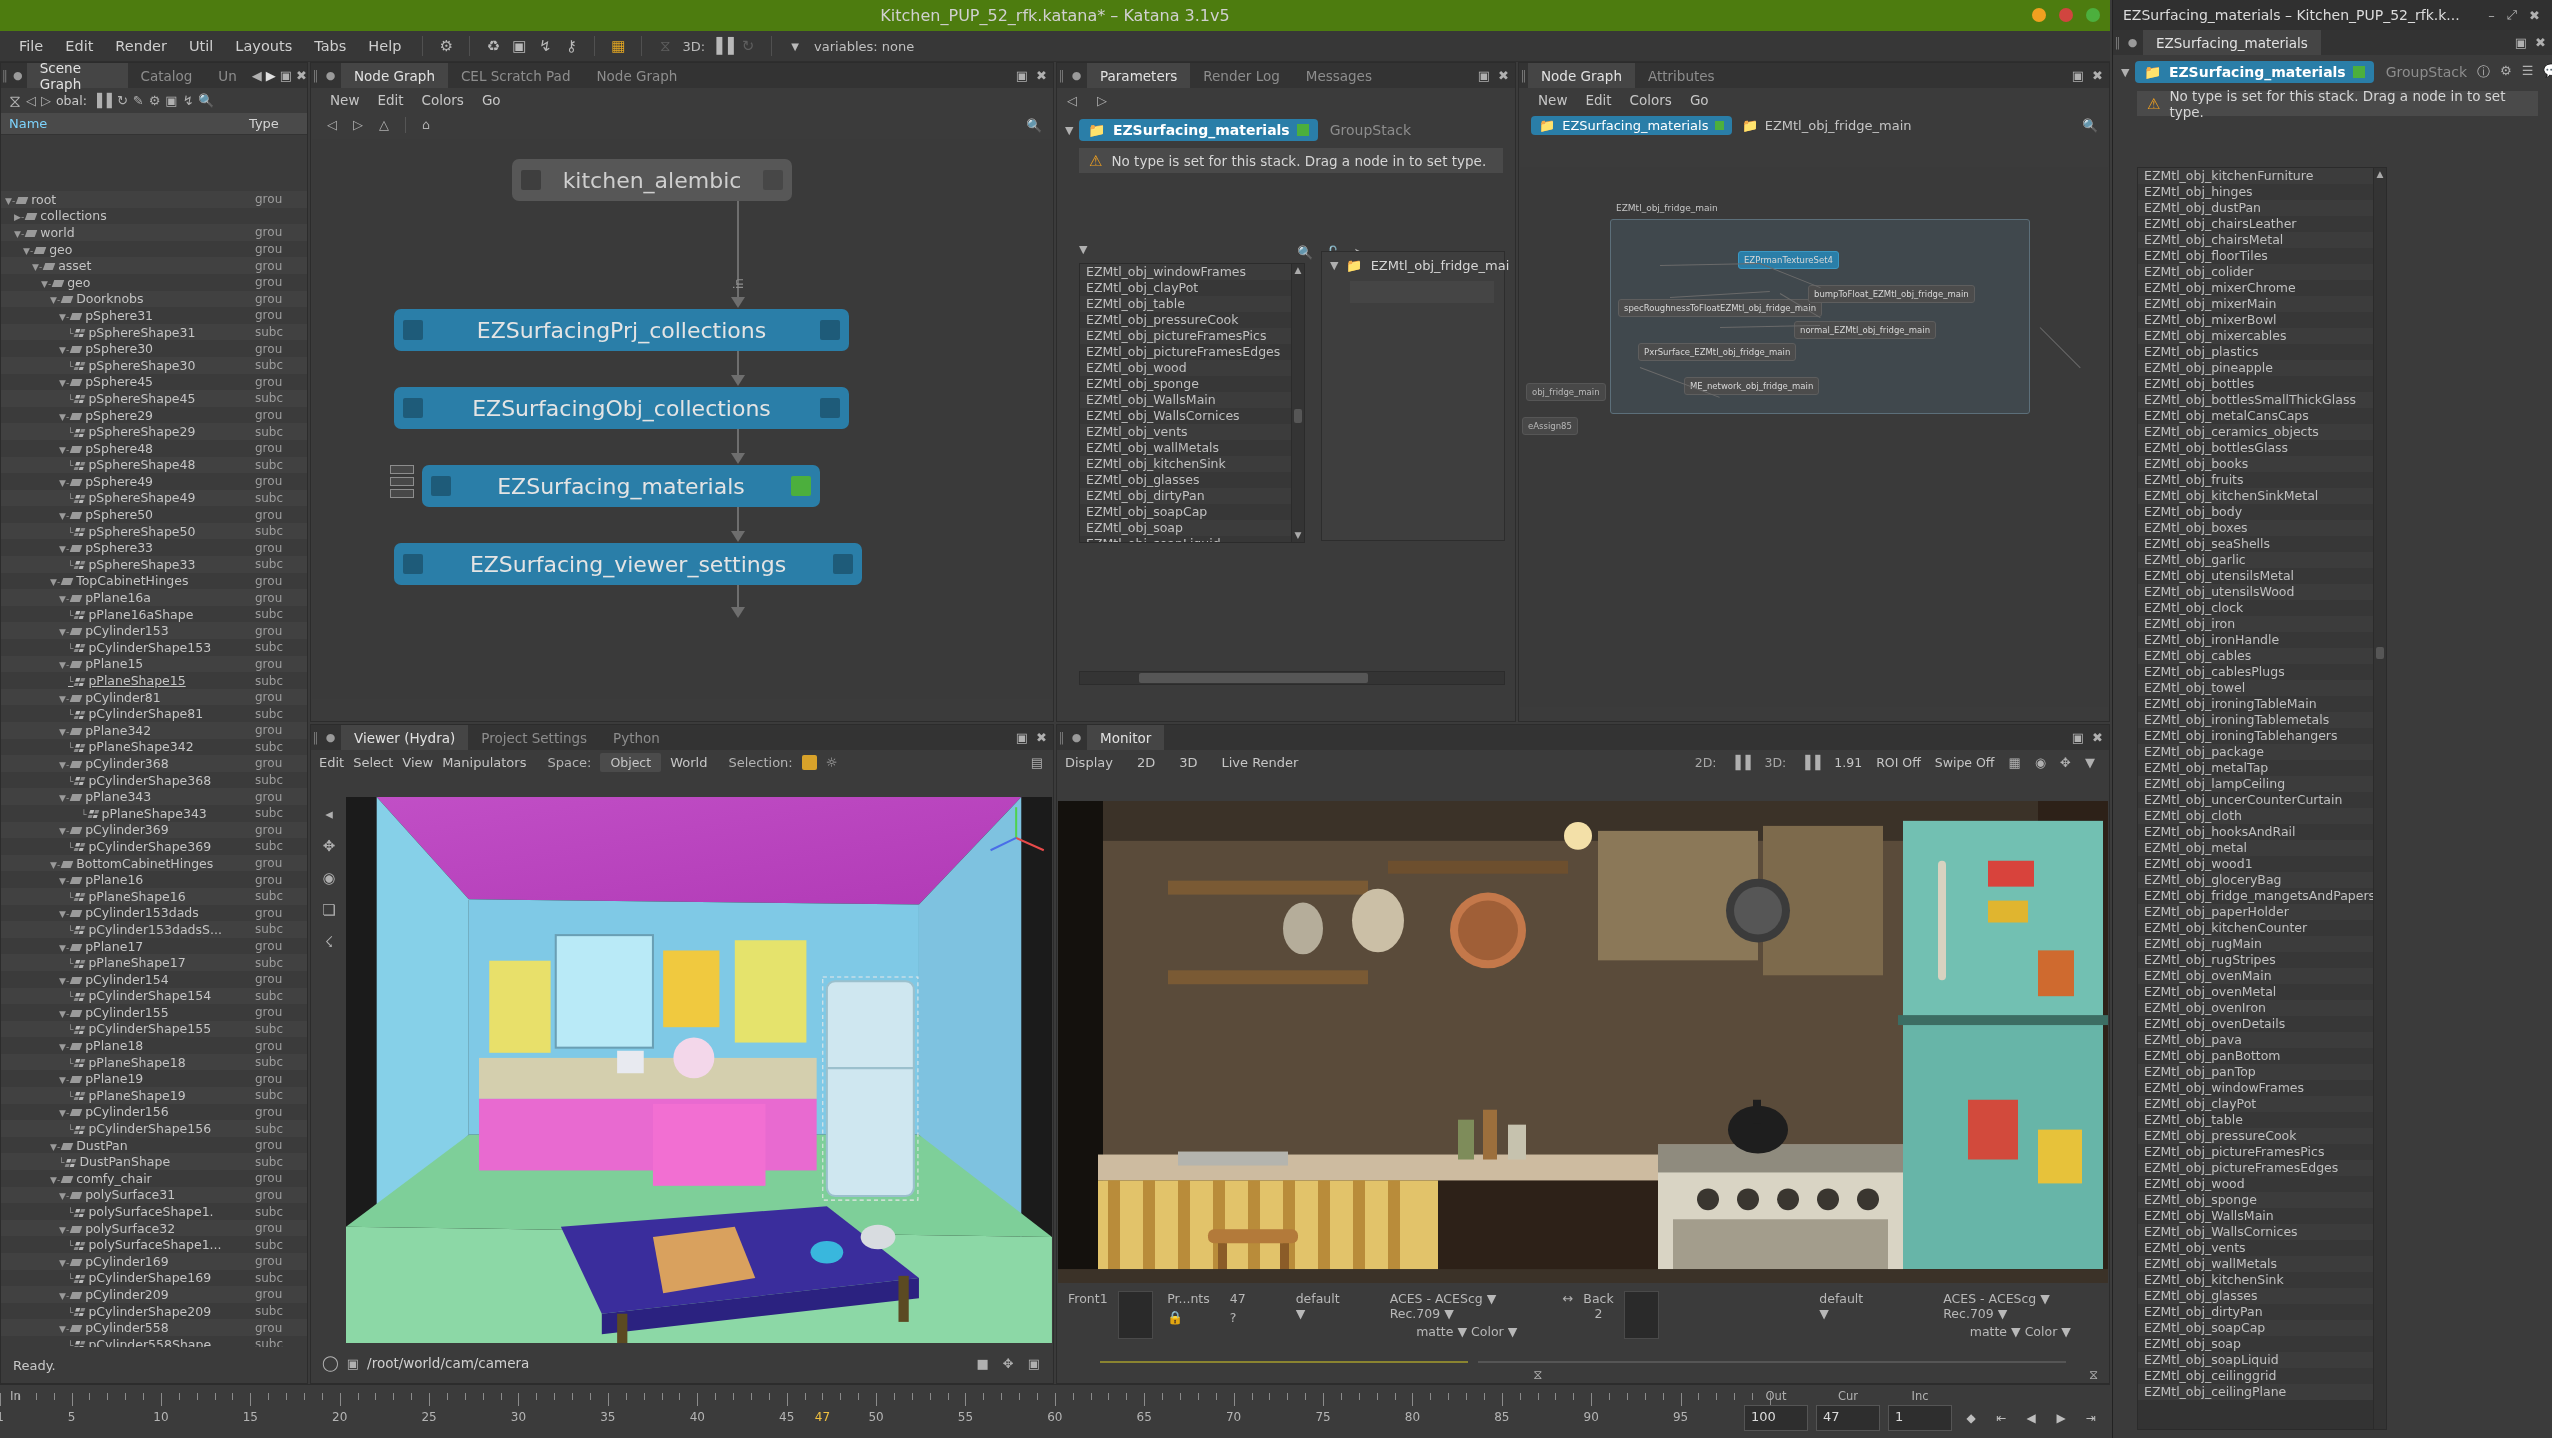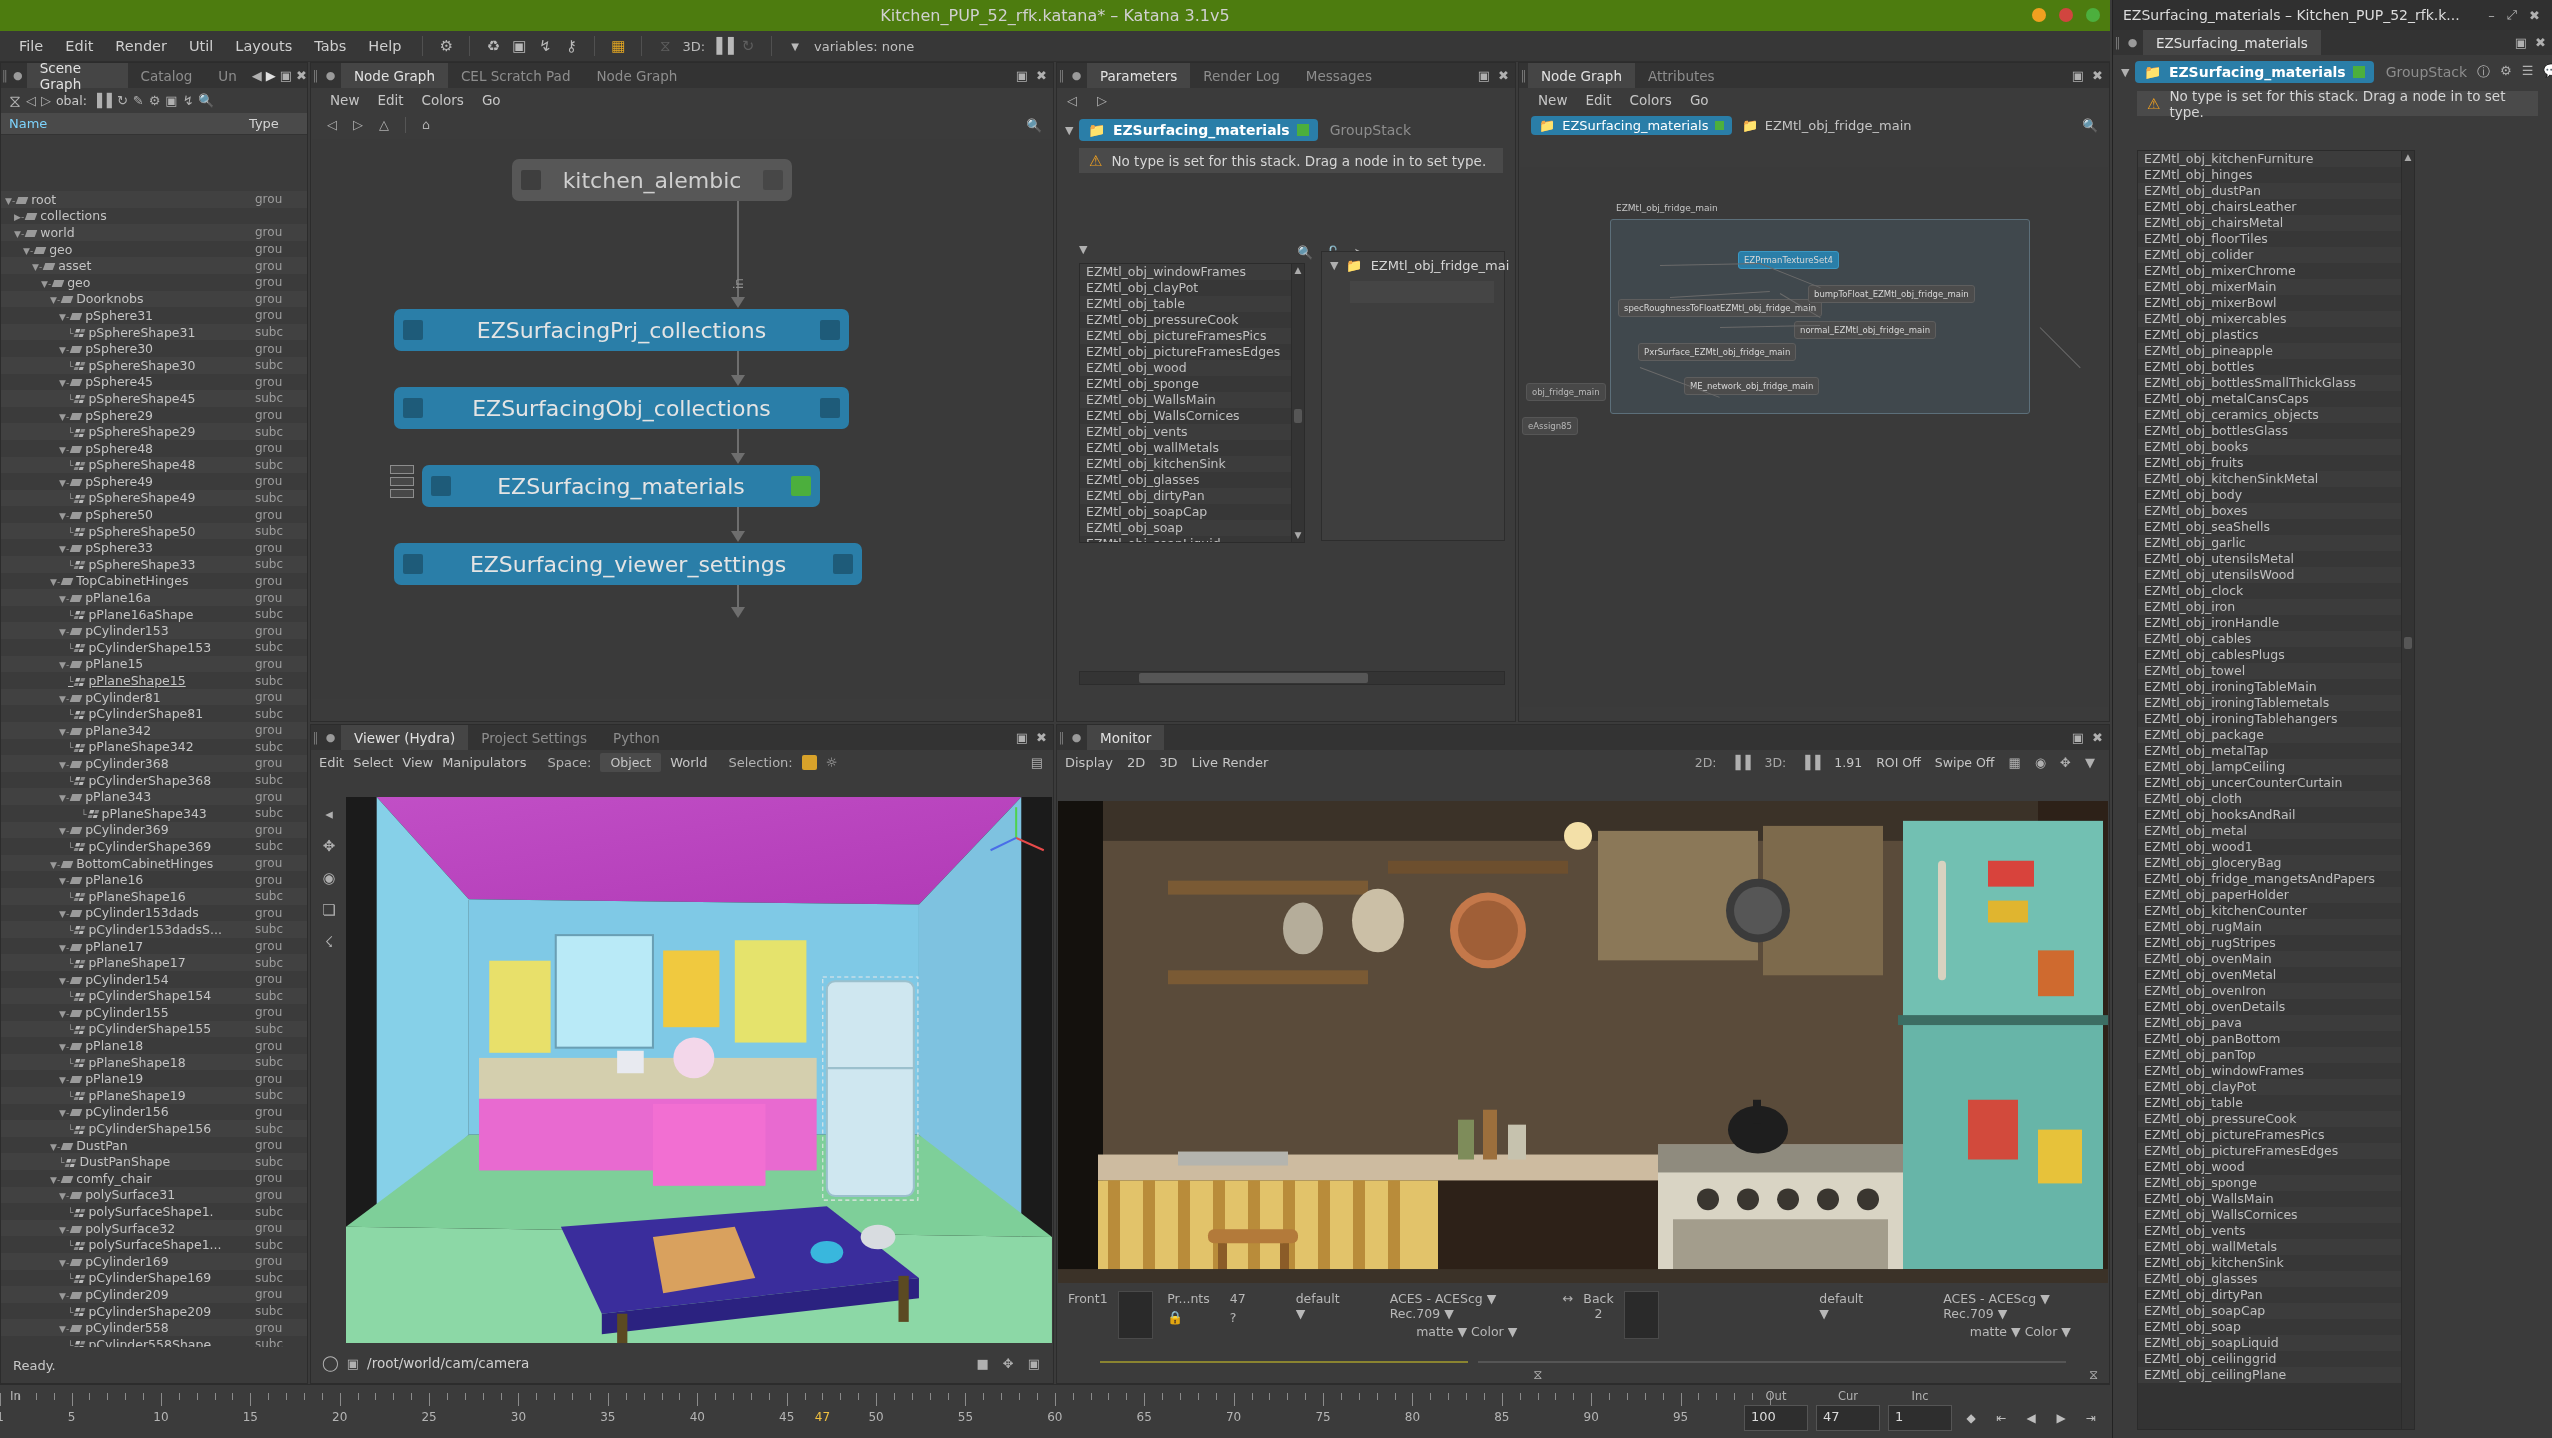--- a/index.html
+++ b/index.html
@@ -801,21 +801,21 @@
   <div class="panel" id="monitorPanel">
     <div class="tabrow">
       <span class="grip">‖</span>
       <span class="caret" style="color:#9a9a9a;font-size:11px">●</span>
       <span class="tab active">Monitor</span>
       <span class="right">
         <span class="smallico">▣</span>
         <span class="smallico">✖</span>
       </span>
     </div>
-    <div class="vp-toolbar" style="gap:14px">
+    <div class="vp-toolbar" style="gap:24px">
       <span>Display</span>
       <span>2D</span>
       <span>3D</span>
       <span>Live Render</span>
       <span style="margin-left:auto;display:flex;align-items:center;gap:14px;padding-right:14px">
         <span style="font-size:12.5px;color:#a8a8a8">2D:</span>
         <span class="smallico">▐▐</span>
         <span style="font-size:12.5px;color:#a8a8a8">3D:</span>
         <span class="smallico">▐▐</span>
         <span style="font-size:12.5px">1.91</span>
@@ -1133,21 +1133,21 @@
        <span class="smallico">⚙</span>
        <span class="smallico">☰</span>
        <span class="smallico">💬</span>
 
      </span>
    </div>
    <div class="warn" style="margin:8px 14px 4px 24px">
      <span class="tri">⚠</span>
      <span>No type is set for this stack. Drag a node in to set type.</span>
    </div>
-   <div class="matlist" id="sec-matlist" style="left:24px;top:150px;width:278px;bottom:8px">
+   <div class="matlist" id="sec-matlist" style="left:24px;top:167px;width:250px;bottom:8px">
         <div class="matrow">EZMtl_obj_kitchenFurniture</div>
         <div class="matrow">EZMtl_obj_hinges</div>
         <div class="matrow">EZMtl_obj_dustPan</div>
         <div class="matrow">EZMtl_obj_chairsLeather</div>
         <div class="matrow">EZMtl_obj_chairsMetal</div>
         <div class="matrow">EZMtl_obj_floorTiles</div>
         <div class="matrow">EZMtl_obj_colider</div>
         <div class="matrow">EZMtl_obj_mixerChrome</div>
         <div class="matrow">EZMtl_obj_mixerMain</div>
         <div class="matrow">EZMtl_obj_mixerBowl</div>

